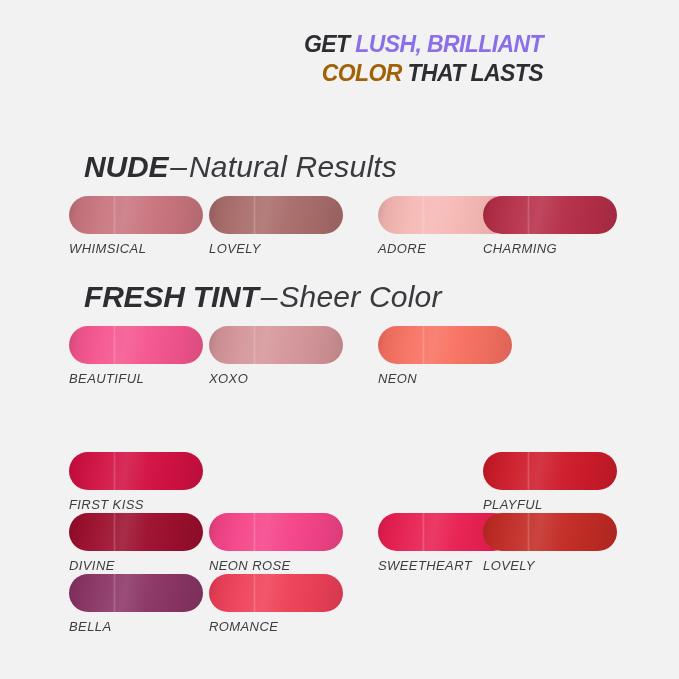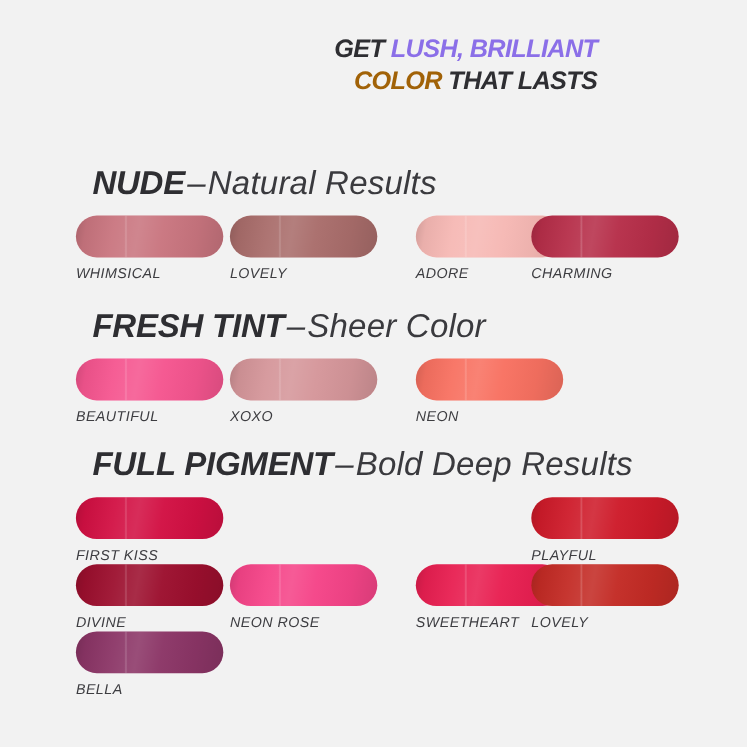--- a/index.html
+++ b/index.html
@@ -180,25 +180,20 @@
     <div class="swatch-cell col0">
       <div class="swatch" style="background-color: rgb(245, 85, 143);"></div>
       <div class="swatch-label">BEAUTIFUL</div>
     </div>
     <div class="swatch-cell col2">
       <div class="swatch" style="background-color: rgb(248, 113, 97);"></div>
       <div class="swatch-label">NEON</div>
     </div>
   </div>
 
-  <div class="section" style="top:408px">
-    <div class="section-title">
-      <span class="st-strong">FULL PIGMENT</span><span class="st-dash">–</span><span class="st-light">Bold Deep Results</span>
-    </div>
-  </div>
 
   <div class="swatch-row" style="top:452px">
     <div class="swatch-cell col0">
       <div class="swatch" style="background-color: rgb(210, 16, 67);"></div>
       <div class="swatch-label">FIRST KISS</div>
     </div>
     <div class="swatch-cell col3">
       <div class="swatch" style="background-color: rgb(206, 27, 42);"></div>
       <div class="swatch-label">PLAYFUL</div>
     </div>
@@ -221,15 +216,19 @@
       <div class="swatch" style="background-color: rgb(195, 43, 37);"></div>
       <div class="swatch-label">LOVELY</div>
     </div>
   </div>
 
   <div class="swatch-row" style="top:574px">
     <div class="swatch-cell col0">
       <div class="swatch" style="background-color: rgb(139, 53, 102);"></div>
       <div class="swatch-label">BELLA</div>
     </div>
+    <div class="swatch-cell col1">
+      <div class="swatch" style="background-color: rgb(238, 64, 88);"></div>
+      <div class="swatch-label">ROMANCE</div>
+    </div>
   </div>
 
 </div>
 
 </body></html>

